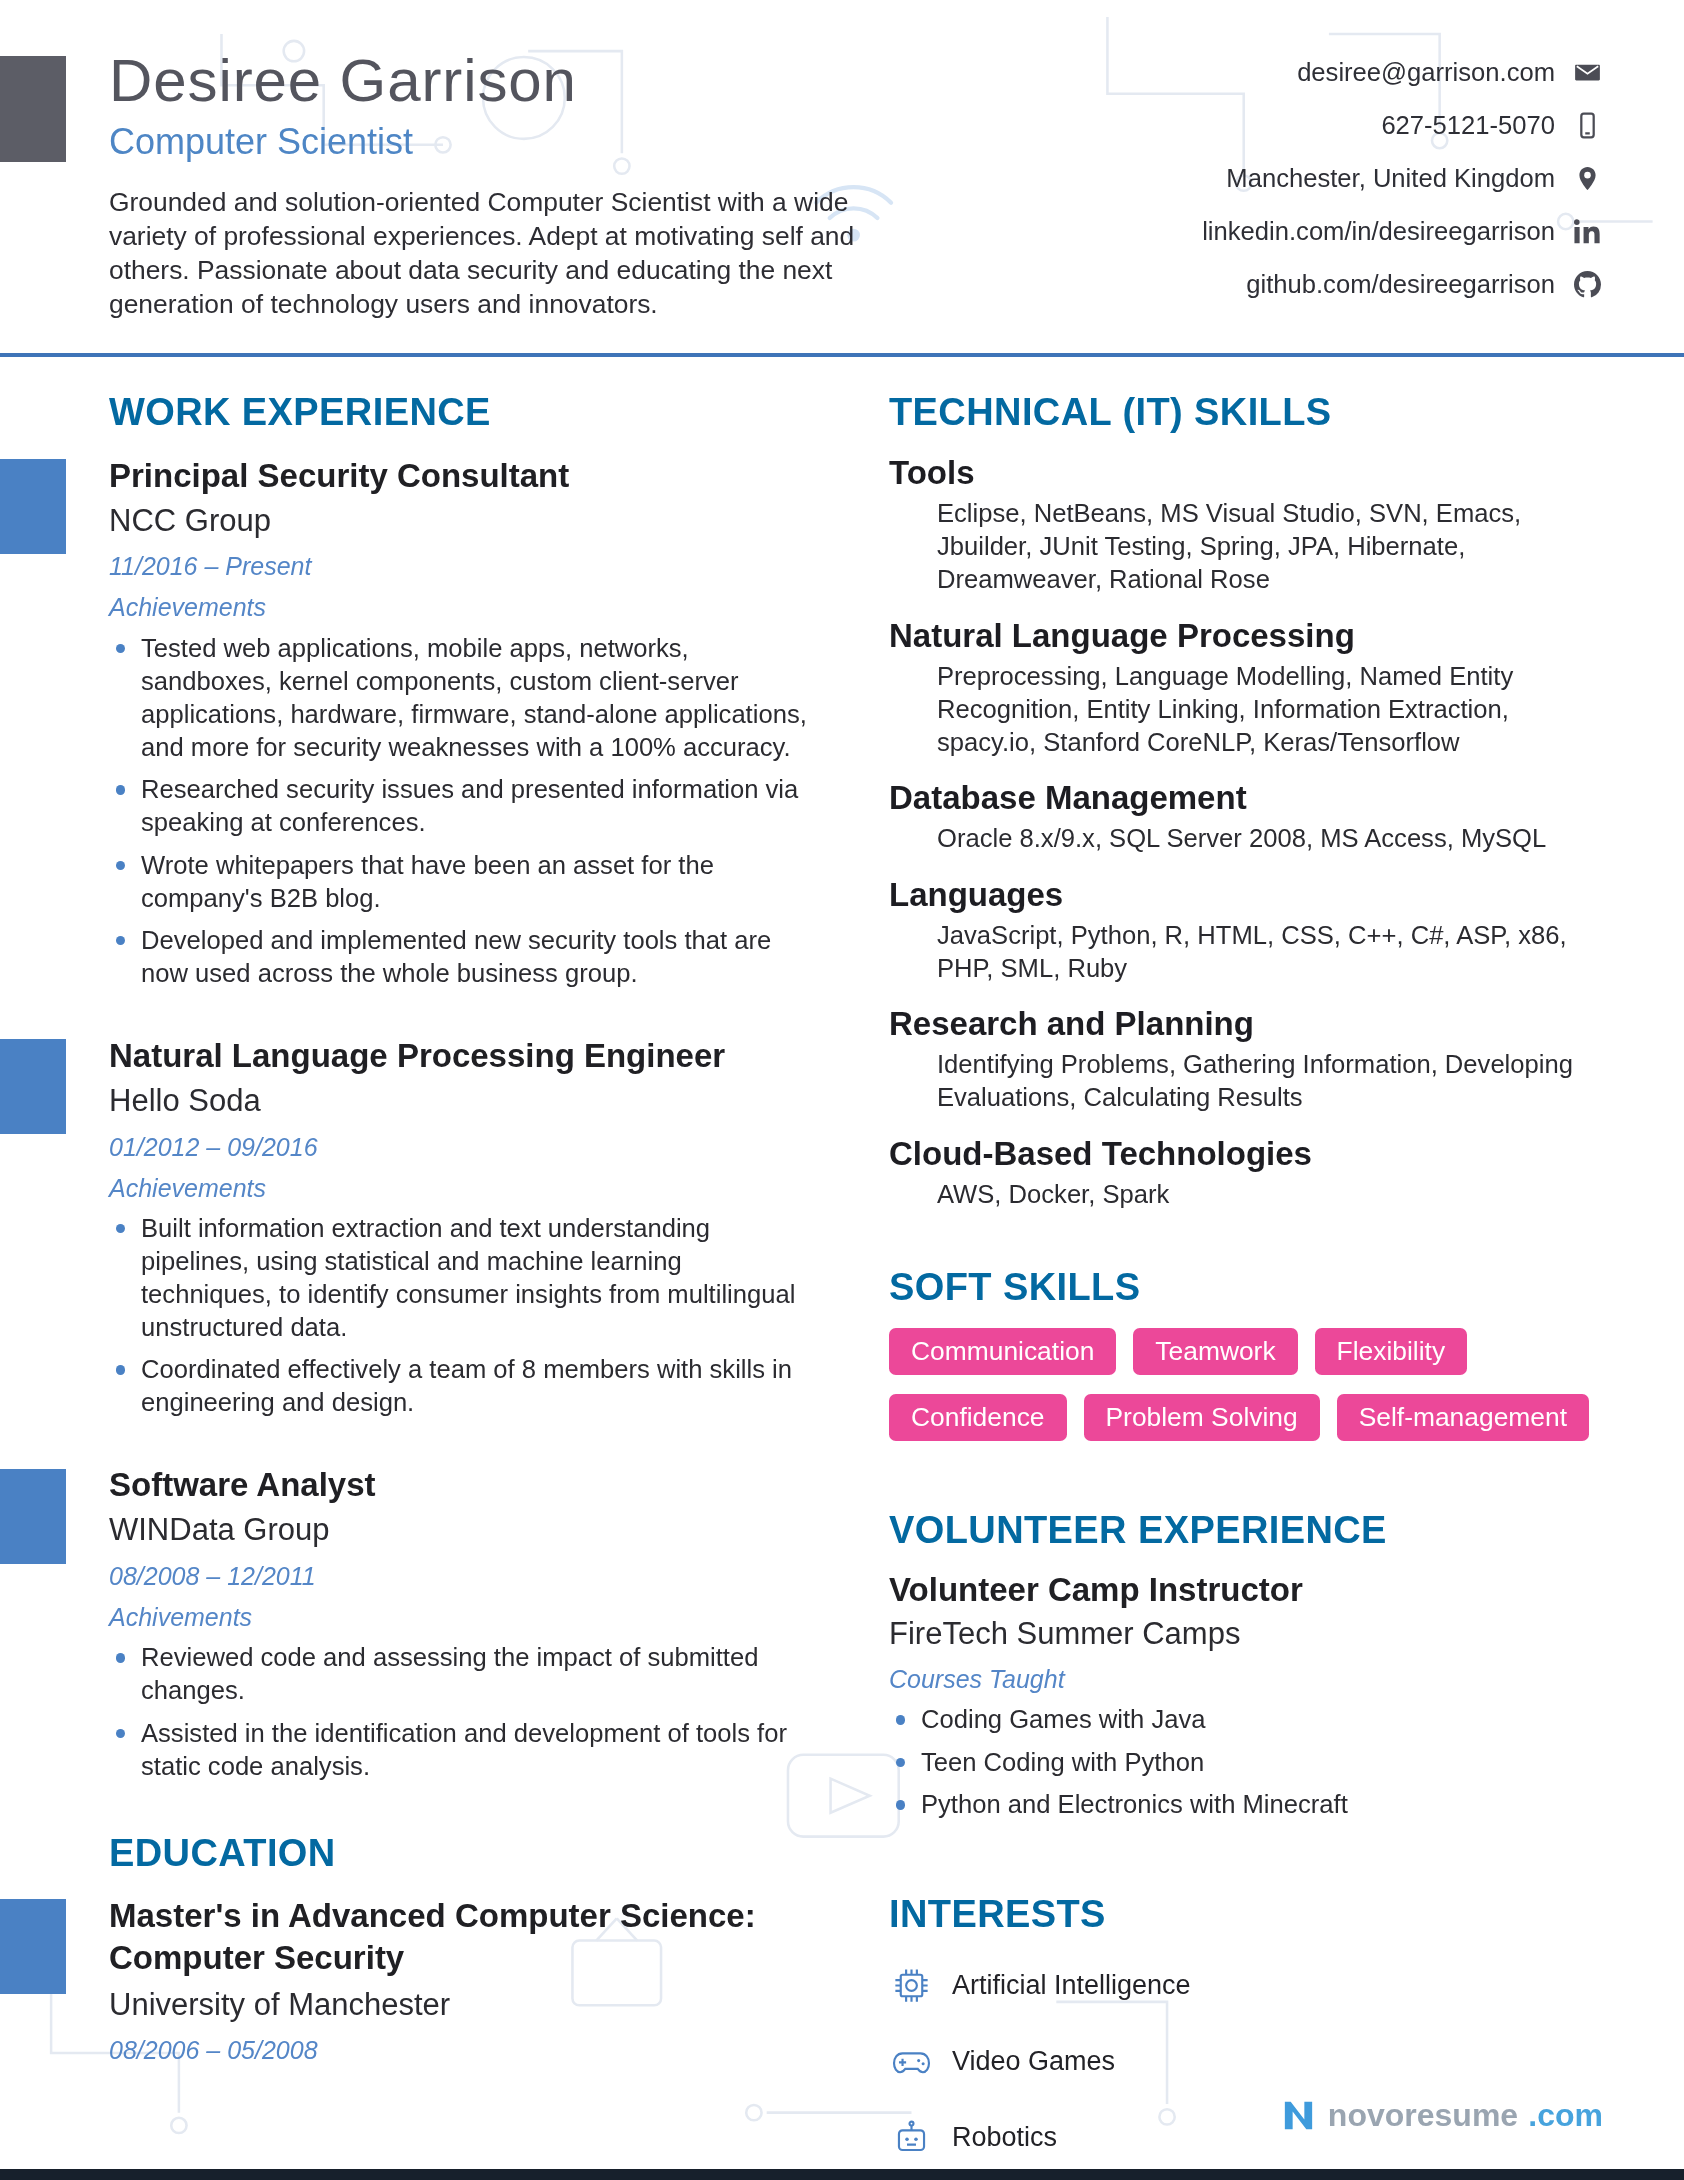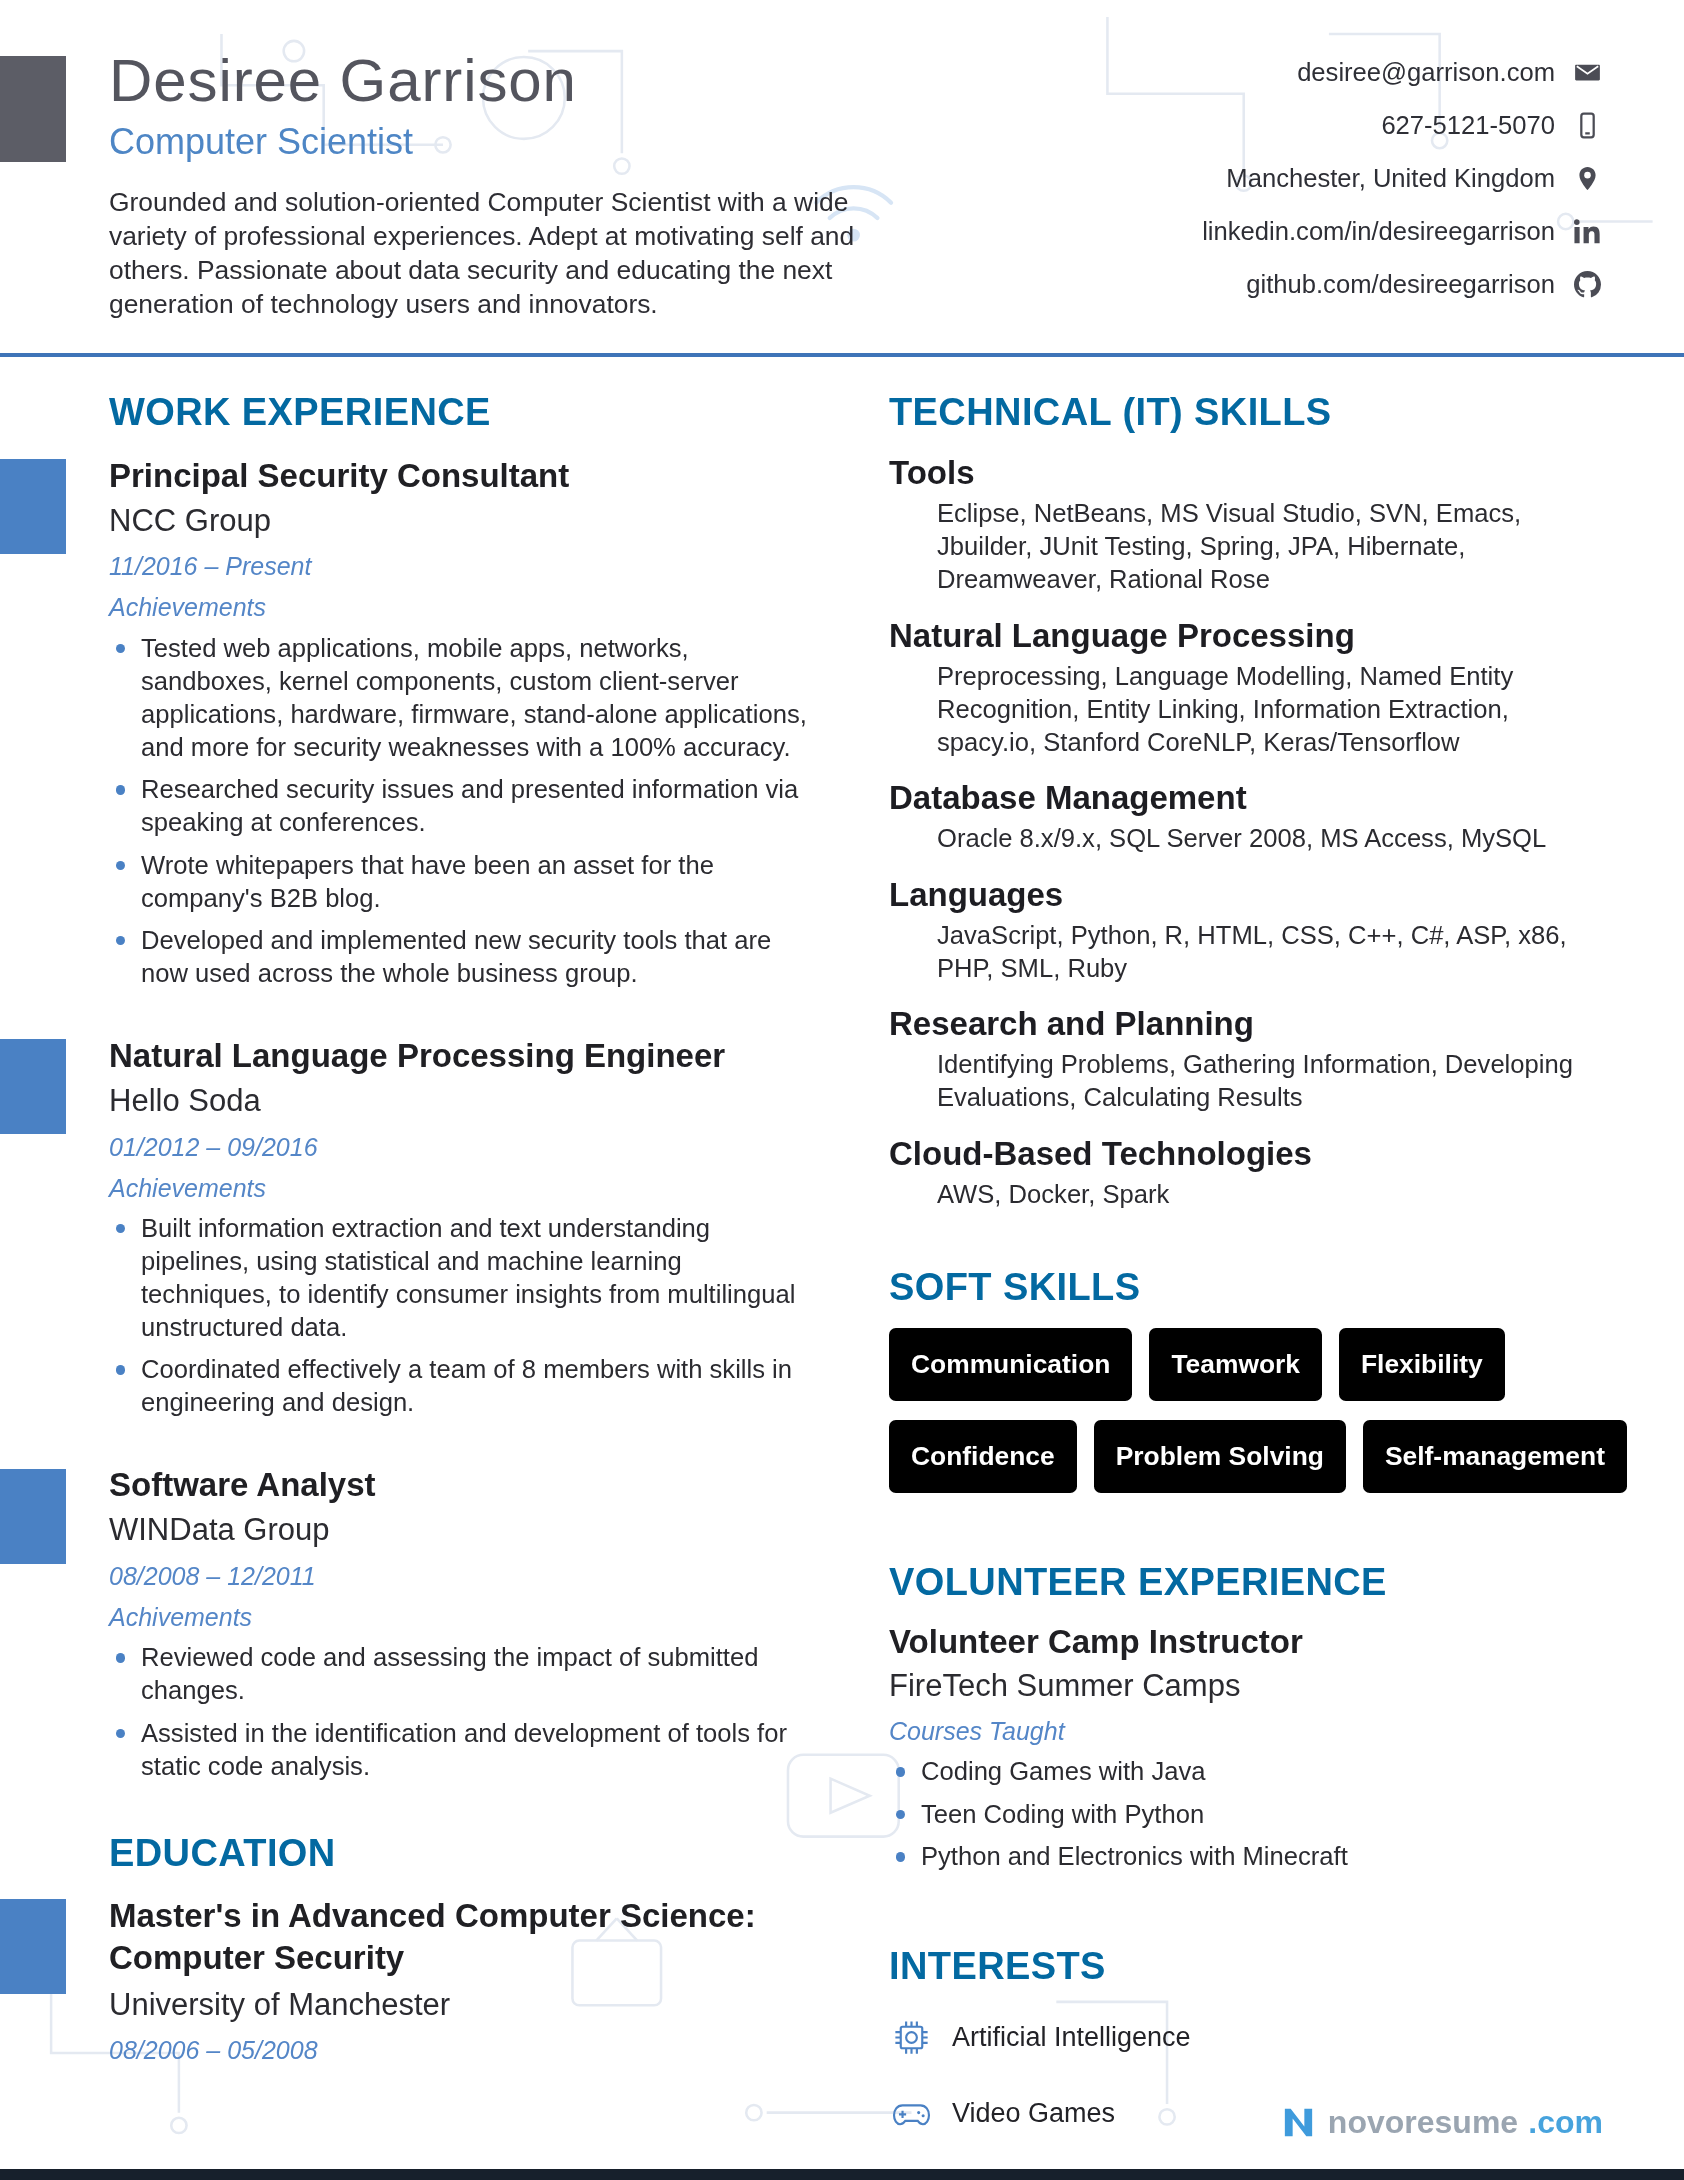--- a/index.html
+++ b/index.html
@@ -58,37 +58,37 @@
   .school { font-size:31px; color:#2b2b30; margin-top:6.8px; }
 
   
   .skill-group { margin-top:20.4px; }
   .skill-name  { font-size:33px; font-weight:700; color:#1d1d22; }
   .skill-items { font-size:25.6px; line-height:33px; color:#2b2b30; margin-top:5.1px;margin-left:48px; }
 
   
   .soft-section { margin-top:55px; }
   .chip-row { display:flex; gap:17px; margin-top:19px; }
-  .chip { background:#000000; color:#ffffff; font-size:26.4px; padding:21px 22px; border-radius:6.8px; white-space:nowrap;font-weight:bold; }
+  .chip { background:#ec4899; color:#ffffff; font-size:26.4px; padding:8px 22px; border-radius:6.8px; white-space:nowrap; }
 
   
   .volunteer-section { margin-top:68px; }
   .vol-role { font-size:33px; font-weight:700; color:#202024; margin-top:19px; }
   .vol-org  { font-size:31px; color:#2b2b30; margin-top:6.8px; }
   .vol-label{ font-size:25px; font-style:italic; color:#5486c7; margin-top:13.6px; }
 
   
   .interests-section { margin-top:72px; }
   .interests-grid { display:grid; grid-template-columns:1fr; row-gap:32px; margin-top:27px; }
   .interest { display:flex; align-items:center; gap:19px; font-size:27px; color:#222227; }
   .interest .iicon { width:44px; height:44px; display:flex; align-items:center; justify-content:center; }
   .interest .iicon svg { width:43px; height:43px; }
 
   
-  .footer-logo { position:absolute; right:82px; bottom:39px; display:flex; align-items:center; gap:10.2px; z-index:2; cursor:pointer; }
+  .footer-logo { position:absolute; right:82px; bottom:46px; display:flex; align-items:center; gap:10.2px; z-index:2; cursor:pointer; }
   .footer-logo svg { width:39px; height:39px; }
   .brand  { font-size:32px; font-weight:700; color:#9aa5b1; }
   .suffix { font-size:32px; font-weight:700; color:#47a3dd; }
 </style>
 </head>
 <body>
 
 <div class="page">
 
   <svg class="decor" viewBox="0 0 1978 2560">

